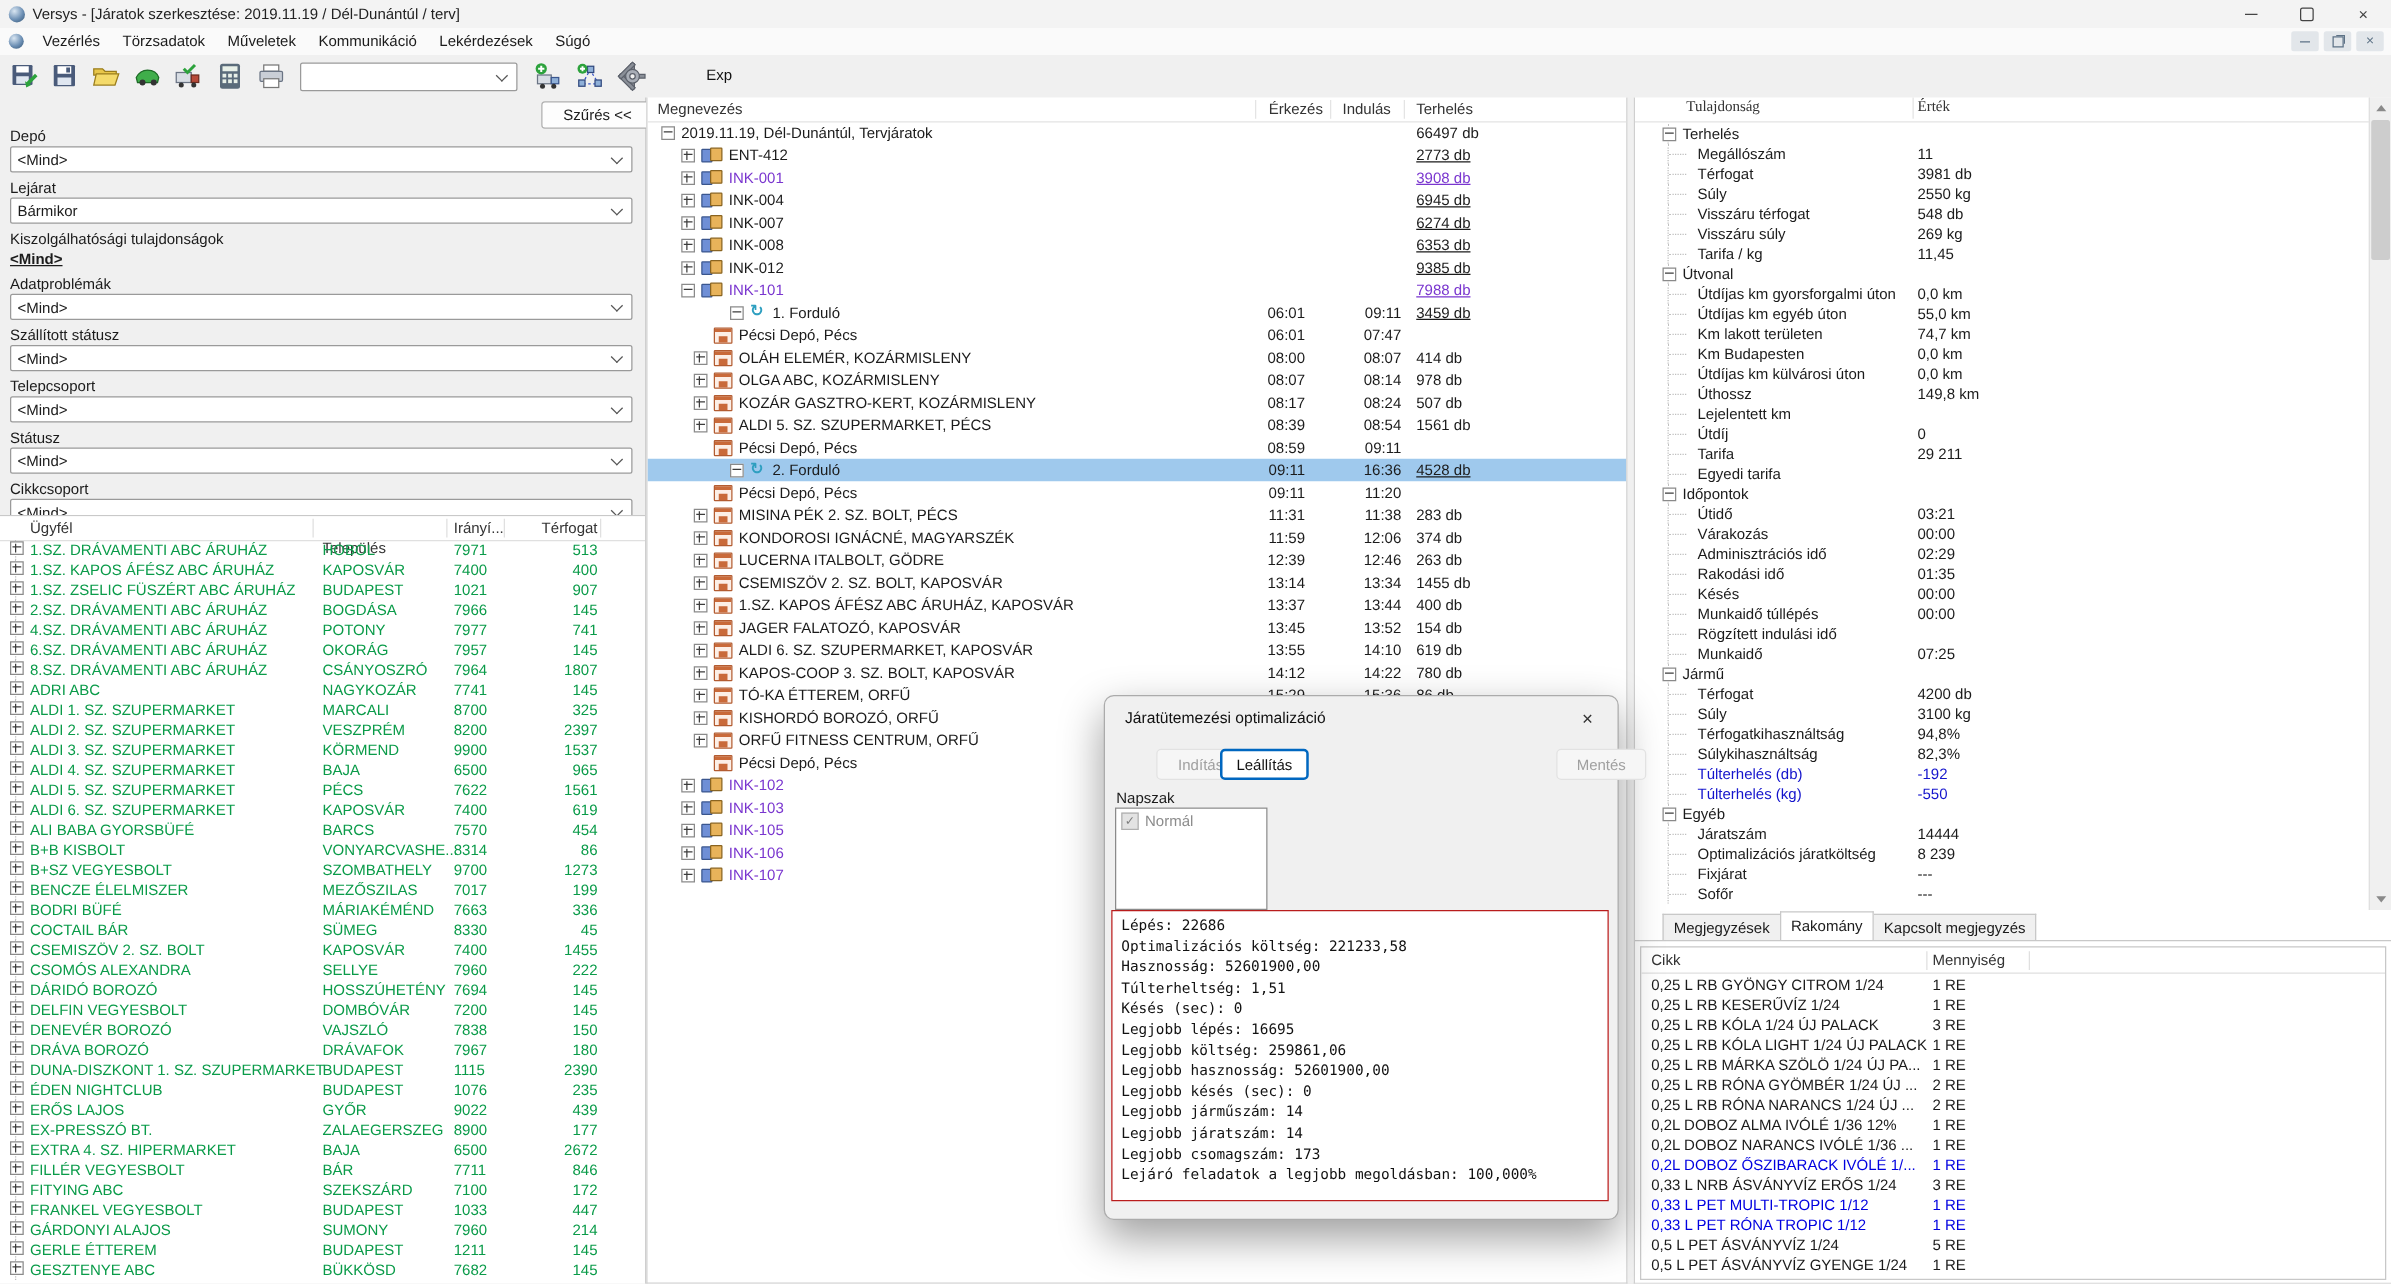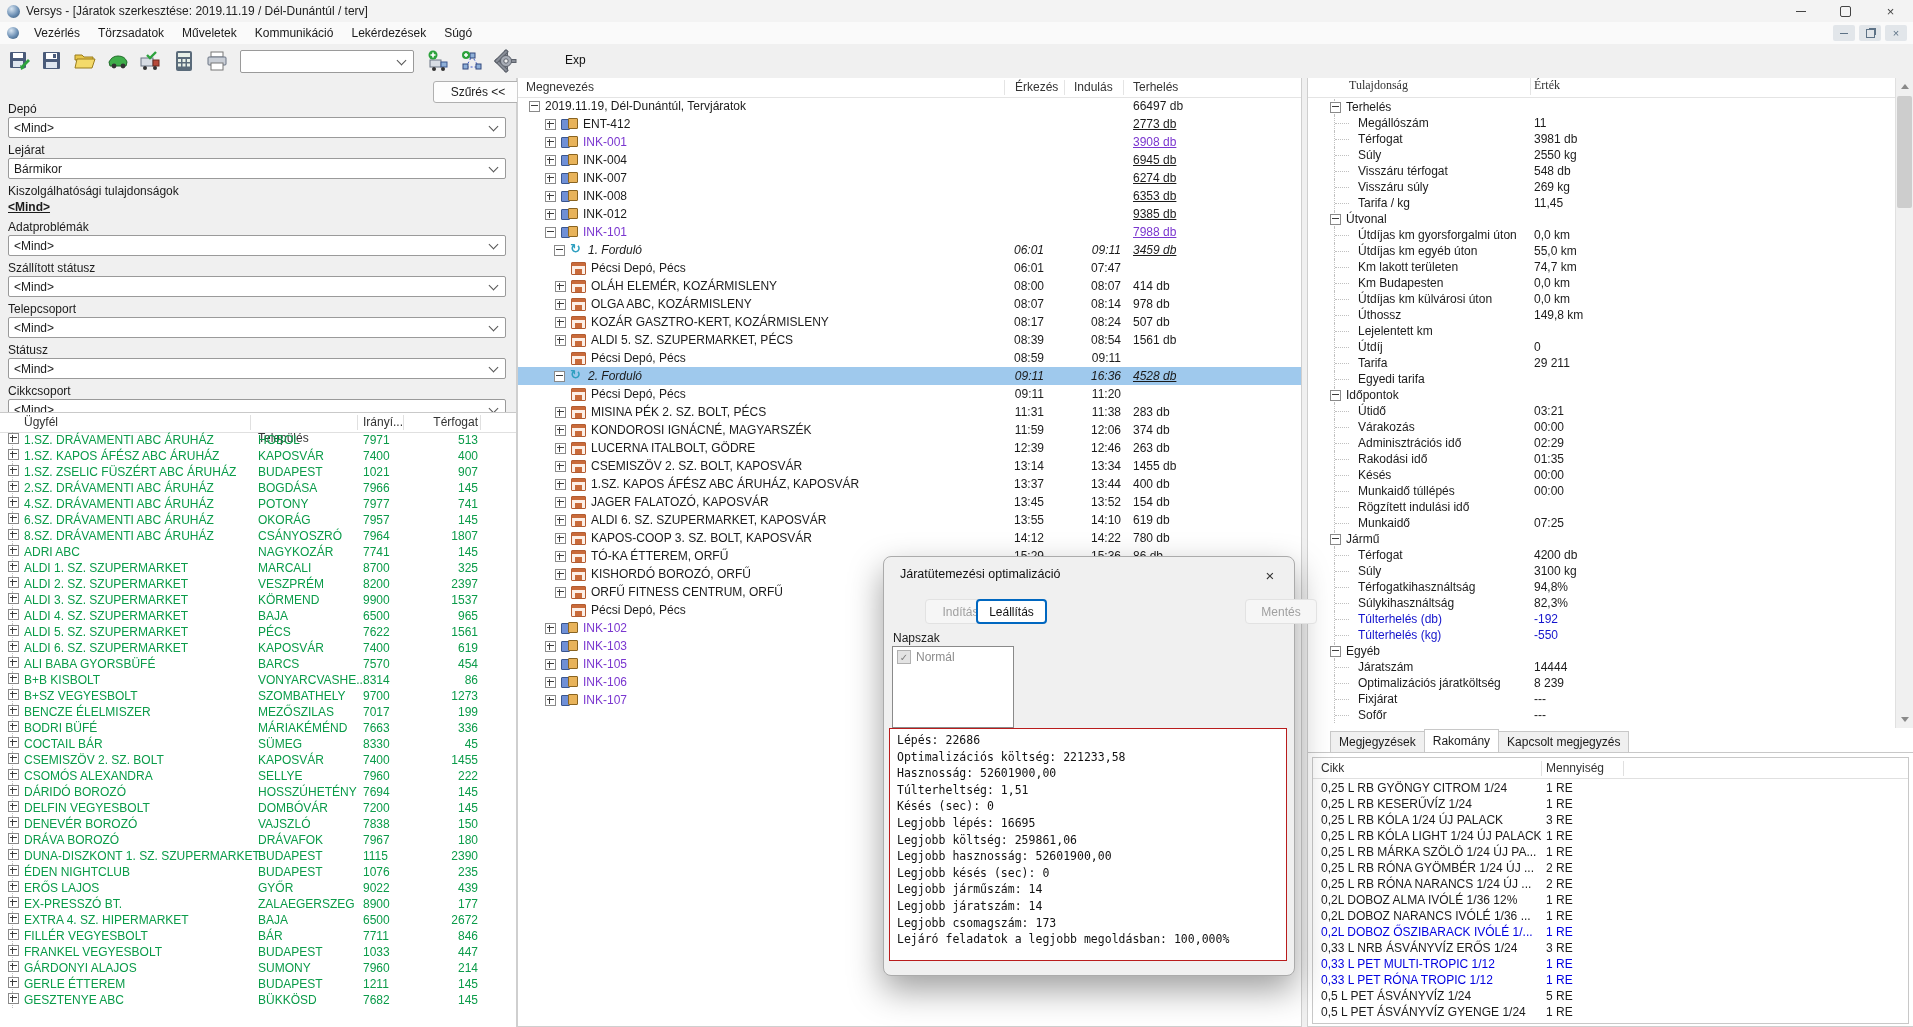--- a/index.html
+++ b/index.html
@@ -63,21 +63,21 @@
   .center-panel{position:absolute;left:517px;top:78px;width:785px;bottom:0;background:#fff;border:1px solid #cfcfcf;border-top:none;box-sizing:border-box;}
   .routes-head{position:relative;height:19px;border-bottom:1px solid #e4e4e4;color:#333;}
   .routes-head span{position:absolute;top:2px;}
   .rh-name{left:8px;}.rh-arr{left:497px;}.rh-dep{left:556px;}.rh-load{left:615px;}
   .rh-sep{position:absolute;top:2px;bottom:2px;width:1px;background:#e4e4e4;}
   .routes-body{position:absolute;left:0;top:19px;right:0;bottom:0;overflow:hidden;}
   .trow{height:18px;display:flex;align-items:center;position:relative;white-space:nowrap;}
   .trow[data-sel="1"]{background:#9fc9ed;}
   .trow[data-ind="0"]{padding-left:11px;}
   .trow[data-ind="1"]{padding-left:27px;}
-  .trow[data-ind="2"]{padding-left:36px;font-style:italic;}
+  .trow[data-ind="2"]{padding-left:66px;}
   .trow[data-ind="3"]{padding-left:37px;}
   .texp{width:9px;height:9px;border:1px solid #8a8a8a;background:#fff;position:relative;flex:none;margin-right:5px;}
   .texp::before{content:"";position:absolute;left:1px;right:1px;top:3px;height:1px;background:#3c3c3c;}
   .texp[data-exp="plus"]::after{content:"";position:absolute;top:1px;bottom:1px;left:3px;width:1px;background:#3c3c3c;}
   .texp[data-exp="none"]{visibility:hidden;}
   .ticon{flex:none;margin-right:5px;position:relative;}
   .ticon[data-icon="truck"]{width:17px;height:12px;}
   .ticon[data-icon="truck"]::before{content:"";position:absolute;left:0;bottom:0;width:7px;height:9px;background:#6f8fd6;border:1px solid #3a568e;border-radius:1px;}
   .ticon[data-icon="truck"]::after{content:"";position:absolute;right:0;top:0;width:8px;height:9px;background:#e8b35a;border:1px solid #8a6420;border-radius:1px;}
   .ticon[data-icon="house"]{width:13px;height:11px;border:1px solid #b35c31;background:linear-gradient(#c96a3a 0 3px,#fcefe7 3px);border-radius:1px;}
@@ -597,20 +597,27 @@
           </div>
           <div class="crow">
             <span class="cexp"></span>
             <span class="c-name">FILLÉR VEGYESBOLT</span>
             <span class="c-city">BÁR</span>
             <span class="c-zip">7711</span>
             <span class="c-vol">846</span>
           </div>
           <div class="crow">
             <span class="cexp"></span>
+            <span class="c-name">FITYING ABC</span>
+            <span class="c-city">SZEKSZÁRD</span>
+            <span class="c-zip">7100</span>
+            <span class="c-vol">172</span>
+          </div>
+          <div class="crow">
+            <span class="cexp"></span>
             <span class="c-name">FRANKEL VEGYESBOLT</span>
             <span class="c-city">BUDAPEST</span>
             <span class="c-zip">1033</span>
             <span class="c-vol">447</span>
           </div>
           <div class="crow">
             <span class="cexp"></span>
             <span class="c-name">GÁRDONYI ALAJOS</span>
             <span class="c-city">SUMONY</span>
             <span class="c-zip">7960</span>

